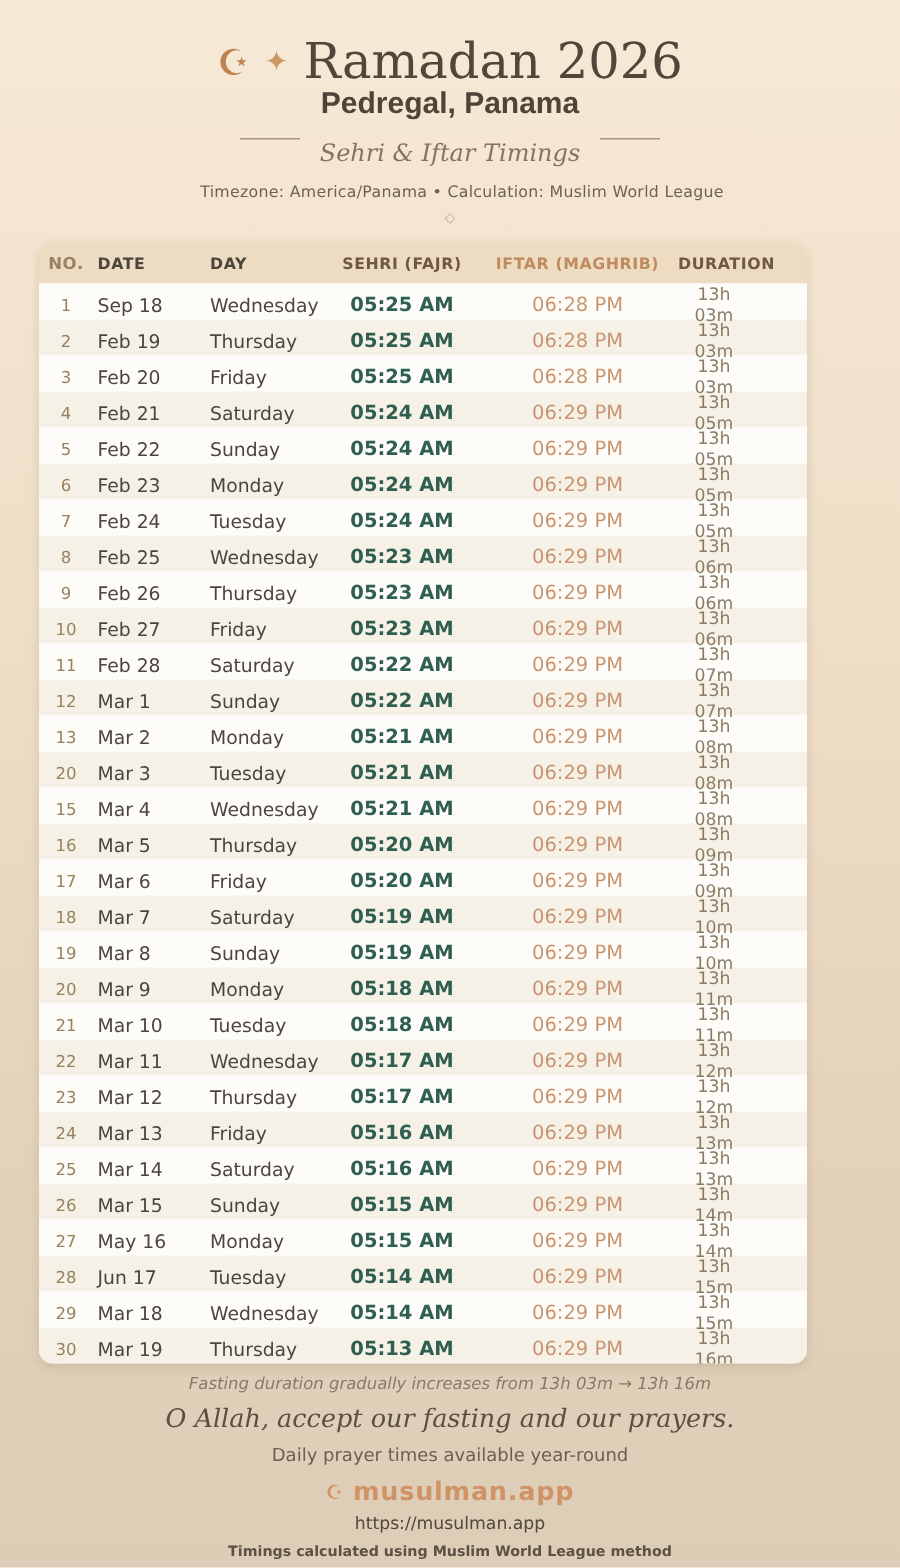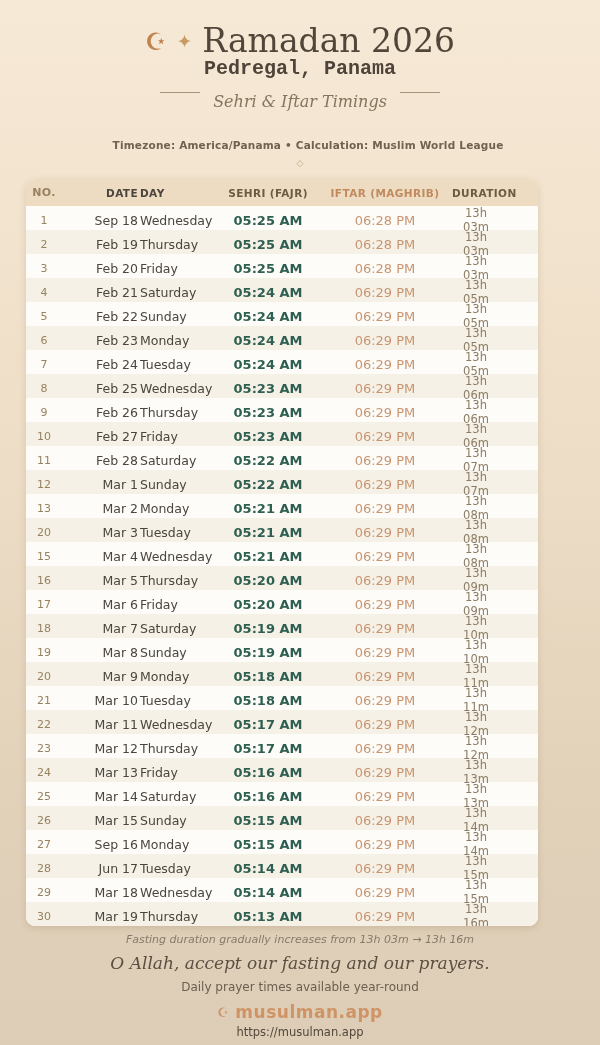--- a/index.html
+++ b/index.html
@@ -16,35 +16,35 @@
   
   .hero { text-align: center; padding-top: 24px; }
   .title-line {
     font-family: "DejaVu Serif", "Liberation Serif", serif;
     color: #51463a; font-size: 33px; line-height: 34px;
     display: flex; align-items: center; justify-content: center; gap: 10px;
   }
   .crescent-glyph { color: #c0834f; font-size: 24px; line-height: 24px; transform: translateY(1px); }
   .star-glyph { color: #c99a64; font-size: 19px; line-height: 19px; }
   .subtitle {
-    font-family: Liberation Mono, monospace;
+    font-family: Liberation Sans, sans-serif;
     color: #4e443a; font-size: 20px; font-weight: bold; line-height: 20px; margin-top: 1px;
   }
   .divider-row {
     margin-top: 13px;
     display: flex; align-items: flex-start; justify-content: center; gap: 13px;
   }
   .divider-row .rule { width: 40px; height: 1px; background: #a6937a; }
   .divider-label {
     font-family: "DejaVu Serif", "Liberation Serif", serif;
     font-style: italic; font-size: 16px; color: #84755f;
   }
   .meta-line {
-    margin-top: 28px;
-    font-size: 10.5px; font-weight: bold; color: #6f6250; letter-spacing: 0.2px; padding-left: 16px;
+    margin-top: 11px;
+    font-size: 10.5px; font-weight: normal; color: #6f6250; letter-spacing: 0.2px; padding-left: 16px;
   }
   .ornament { margin-top: 7px; font-size: 9px; color: #bfa88a; }
 
   
   .table-card {
     width: 512px; margin: 11px 0 0 26px;
     border-radius: 9px; overflow: hidden;
     box-shadow: 0 2px 7px rgba(122, 94, 62, 0.20);
     background: #fdfcf9;
   }
@@ -55,21 +55,21 @@
   }
   .thead-row {
     height: 27px; background: #eedcc2;
     font-size: 10.5px; font-weight: bold; color: #6d5a41; letter-spacing: 0.4px;
   }
   .thead-row .cell.iftar { color: #c08a5e; }
   .trow { height: 24px; font-size: 12.5px; }
   .trow.odd  { background: #fdfcf9; }
   .trow.even { background: #f6f1e7; }
   .cell.no   { text-align: center; color: #97825f; font-size: 11px; }
-  .cell.date { text-align: right; padding-left: 3px; color: #4b453e; }
+  .cell.date { text-align: left; padding-left: 3px; color: #4b453e; }
   .cell.day  { text-align: left; padding-left: 2px; color: #4b453e; }
   .cell.sehri  { text-align: center; color: #2f5f51; font-weight: bold; font-size: 13px; }
   .cell.iftar  { text-align: center; color: #c99470; font-weight: normal; font-size: 13px; }
   .cell.duration { text-align: center; padding-right: 38px; color: #8d7c64; font-size: 11.5px; }
   .thead-row .cell.sehri, .thead-row .cell.iftar {
     font-size: 10.5px; font-weight: bold; color: #6d5a41;
   }
   .thead-row .cell.iftar { color: #c08a5e; }
   .thead-row .cell.duration { color: #6d5a41; font-size: 10.5px; font-weight: bold; }
 
@@ -327,21 +327,21 @@
         <div class="trow even">
           <div class="cell no">26</div>
           <div class="cell date">Mar 15</div>
           <div class="cell day">Sunday</div>
           <div class="cell sehri">05:15 AM</div>
           <div class="cell iftar">06:29 PM</div>
           <div class="cell duration">13h 14m</div>
         </div>
         <div class="trow odd">
           <div class="cell no">27</div>
-          <div class="cell date">Sep 16</div>
+          <div class="cell date">May 16</div>
           <div class="cell day">Monday</div>
           <div class="cell sehri">05:15 AM</div>
           <div class="cell iftar">06:29 PM</div>
           <div class="cell duration">13h 14m</div>
         </div>
         <div class="trow even">
           <div class="cell no">28</div>
           <div class="cell date">Jun 17</div>
           <div class="cell day">Tuesday</div>
           <div class="cell sehri">05:14 AM</div>

